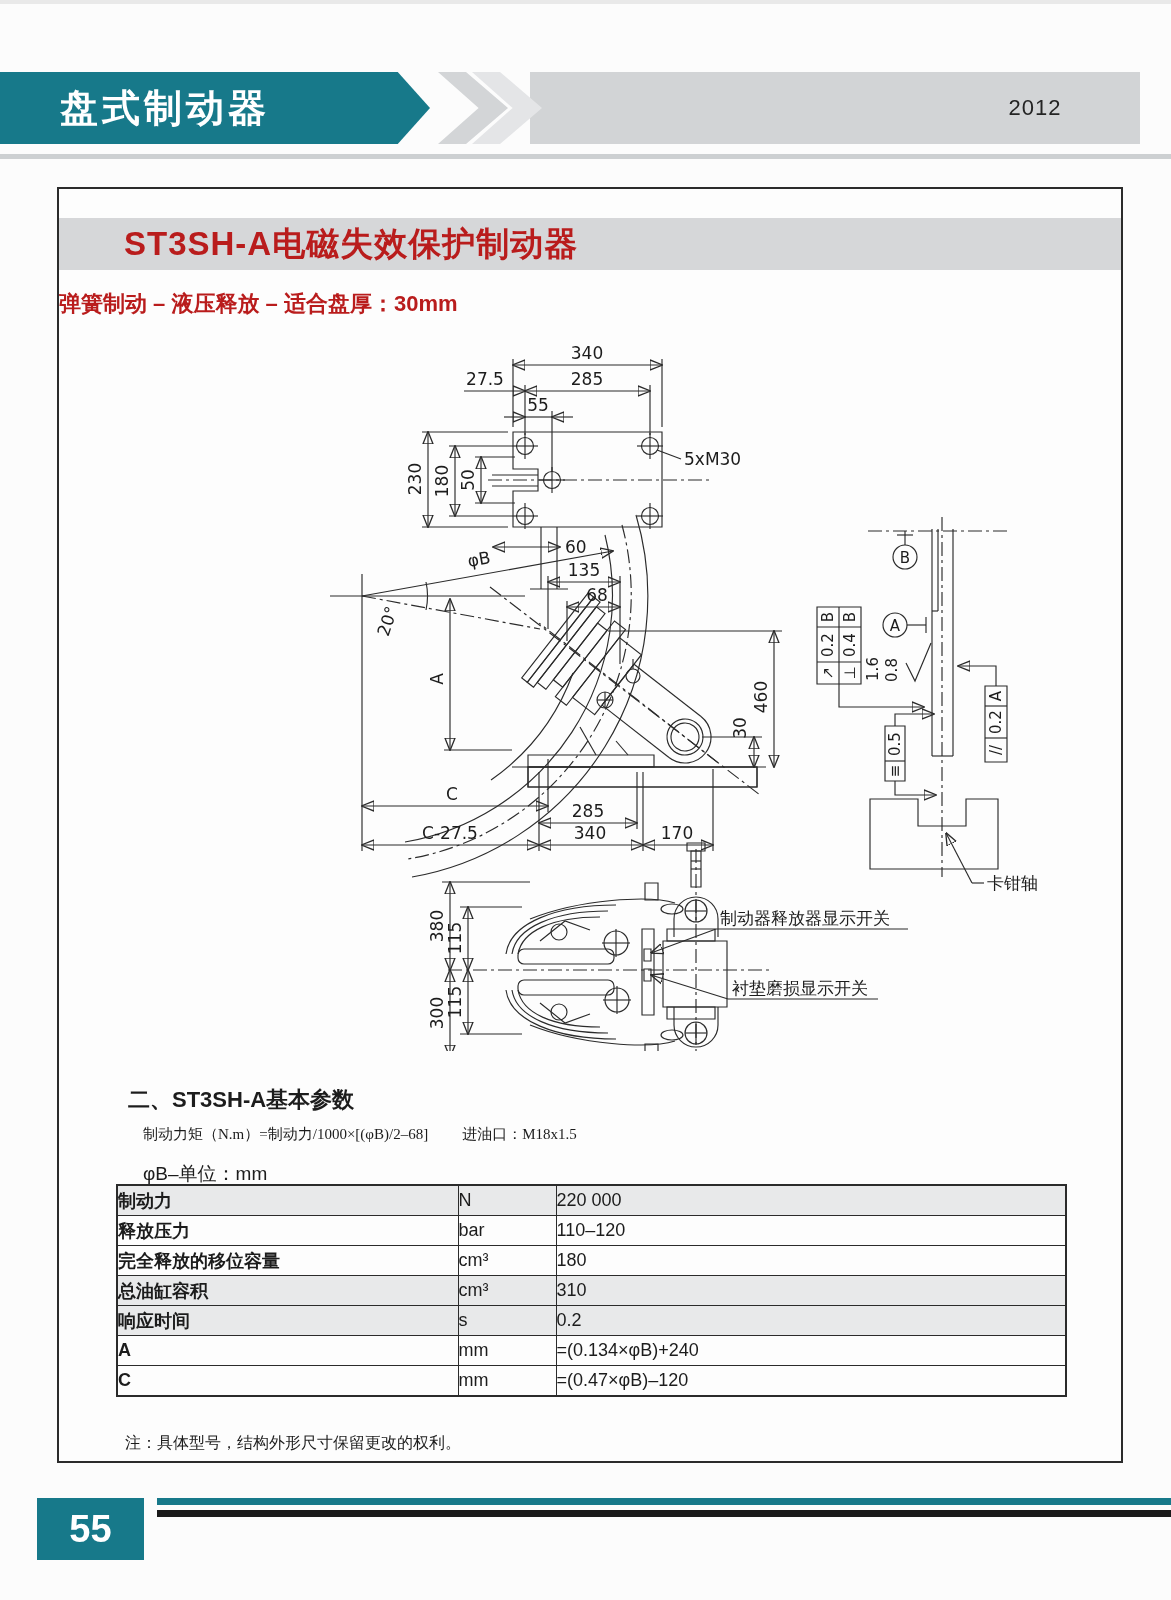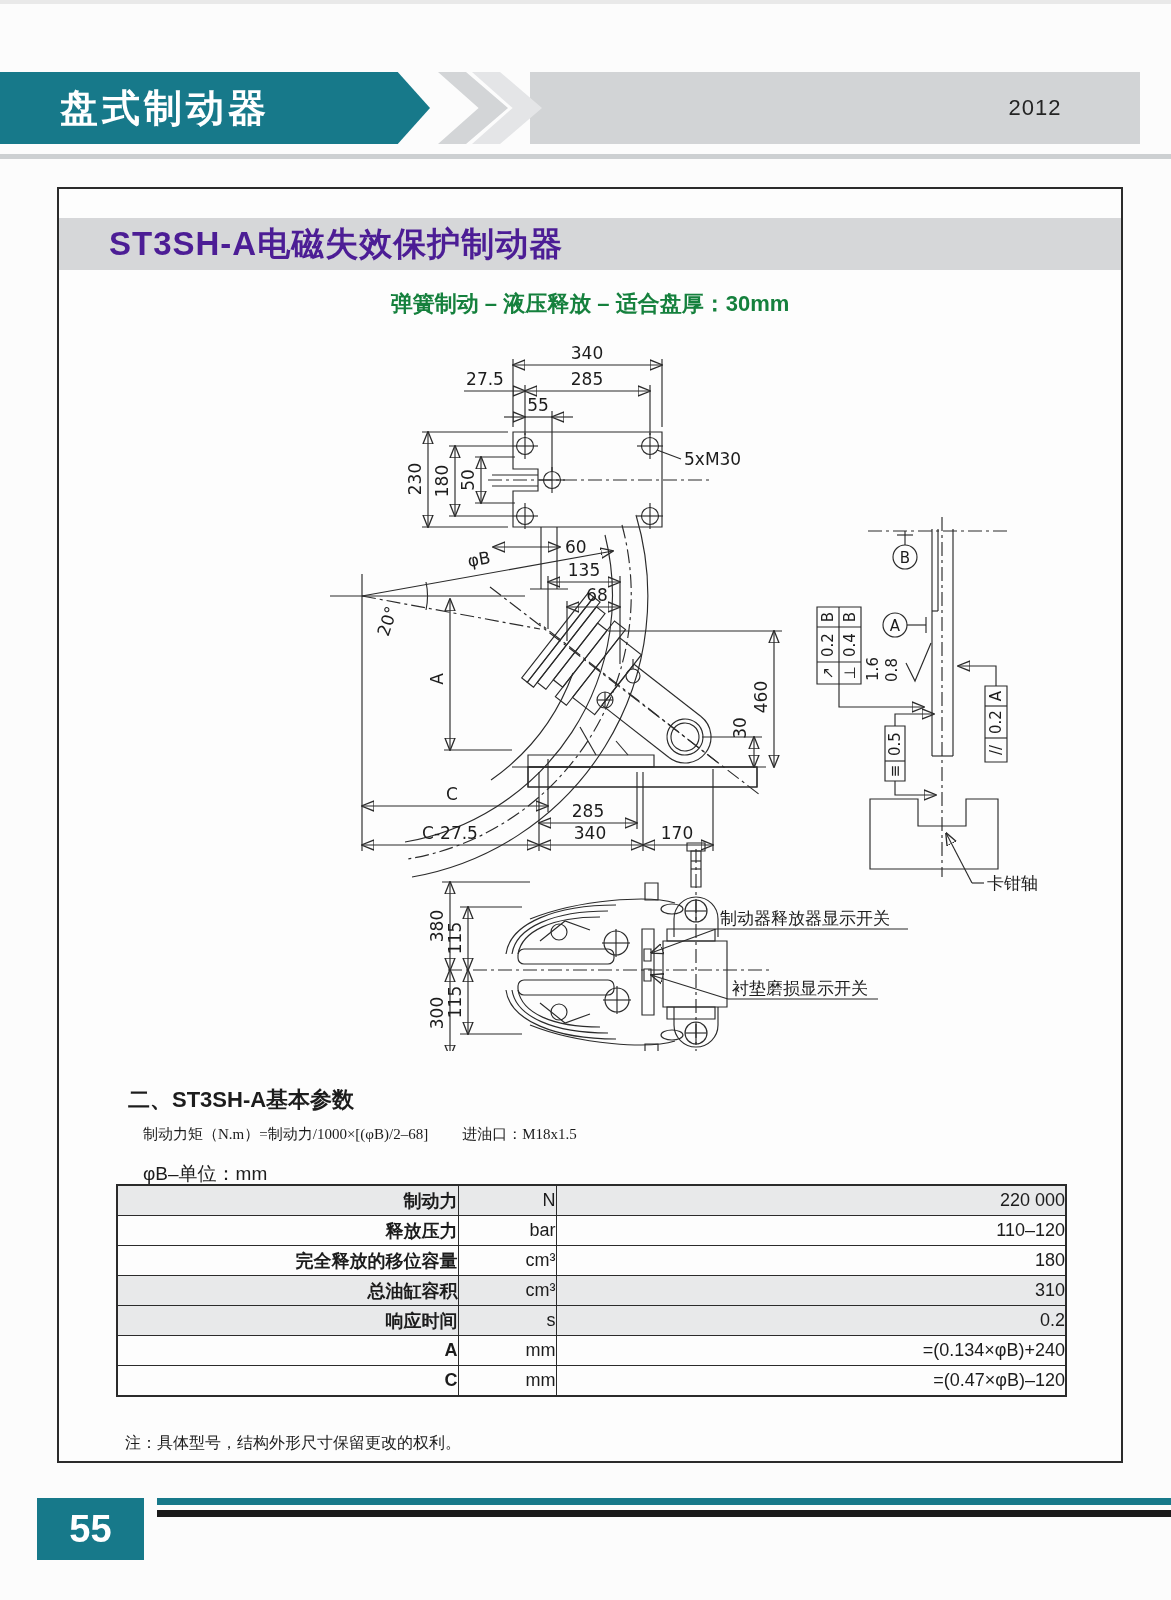--- a/index.html
+++ b/index.html
@@ -18,32 +18,32 @@
     clip-path:polygon(0 0, 92.5% 0, 100% 50%, 92.5% 100%, 0 100%);
     display:flex; align-items:center; }
   .bar-teal span { color:#fff; font-size:38px; font-weight:bold; letter-spacing:4px; padding-left:60px; }
   .year { position:absolute; top:68px; left:960px; width:150px; height:72px; z-index:5;
           line-height:72px; text-align:center; font-size:22px; color:#242424; letter-spacing:1px; }
   .hrule { position:absolute; left:0; top:150px; width:100%; height:5px; background:#cdd0d2; }
   
   .frame { position:absolute; left:57px; top:183px; width:1062px; height:1272px;
            border:2px solid #2b2b2b; background:#fdfdfd; }
   .title-bar { position:absolute; left:0; top:29px; width:100%; height:52px; background:#d6d7d9; }
-  .title-bar h1 { margin:0; padding-left:50px; line-height:52px; font-size:33px; letter-spacing:1px; color:#4c1d95; }
-  .subtitle { position:absolute; left:0; top:100px; width:100%; text-align:center;
-              font-size:22px; font-weight:bold; color:#15803d; }
+  .title-bar h1 { margin:0; padding-left:65px; line-height:52px; font-size:33px; letter-spacing:1px; color:#b91c1c; }
+  .subtitle { position:absolute; left:0; top:100px; width:100%; 
+              font-size:22px; font-weight:bold; color:#b91c1c; }
   .drawing { position:absolute; left:1px; top:140px; }
   
   .sec-head { position:absolute; left:69px; top:896px; font-size:22px; font-weight:bold; }
   .formula  { position:absolute; left:84px; top:936px; font-size:15px;font-family:Liberation Serif, serif; }
   .formula .gap { display:inline-block; width:34px; }
   .unit-note{ position:absolute; left:84px; top:972px; font-size:19px; }
   table.params { position:absolute; left:57px; top:995px; width:949px;
                  border-collapse:collapse; table-layout:fixed; }
-  table.params td { border:1.5px solid #2b2b2b; height:29px; text-align:right;
+  table.params td { border:1.5px solid #2b2b2b; height:29px; text-align:left;
                     font-size:18px; padding:0; }
   table.params { border:2.5px solid #2b2b2b; }
   td.p { font-weight:bold; }
   tr.sh td { background:#e8e9ea; }
   .footnote { position:absolute; left:66px; top:1244px; font-size:16px; }
   
   .pagebox { position:absolute; left:37px; top:1494px; width:107px; height:62px;
              text-align:center; line-height:62px; color:#fff; font-size:38px; font-weight:bold; }
   .fline1 { position:absolute; left:157px; top:1494px; width:1014px; height:7px; }
   .fline2 { position:absolute; left:157px; top:1506px; width:1014px; height:7px; background:#1a1a1a; }

